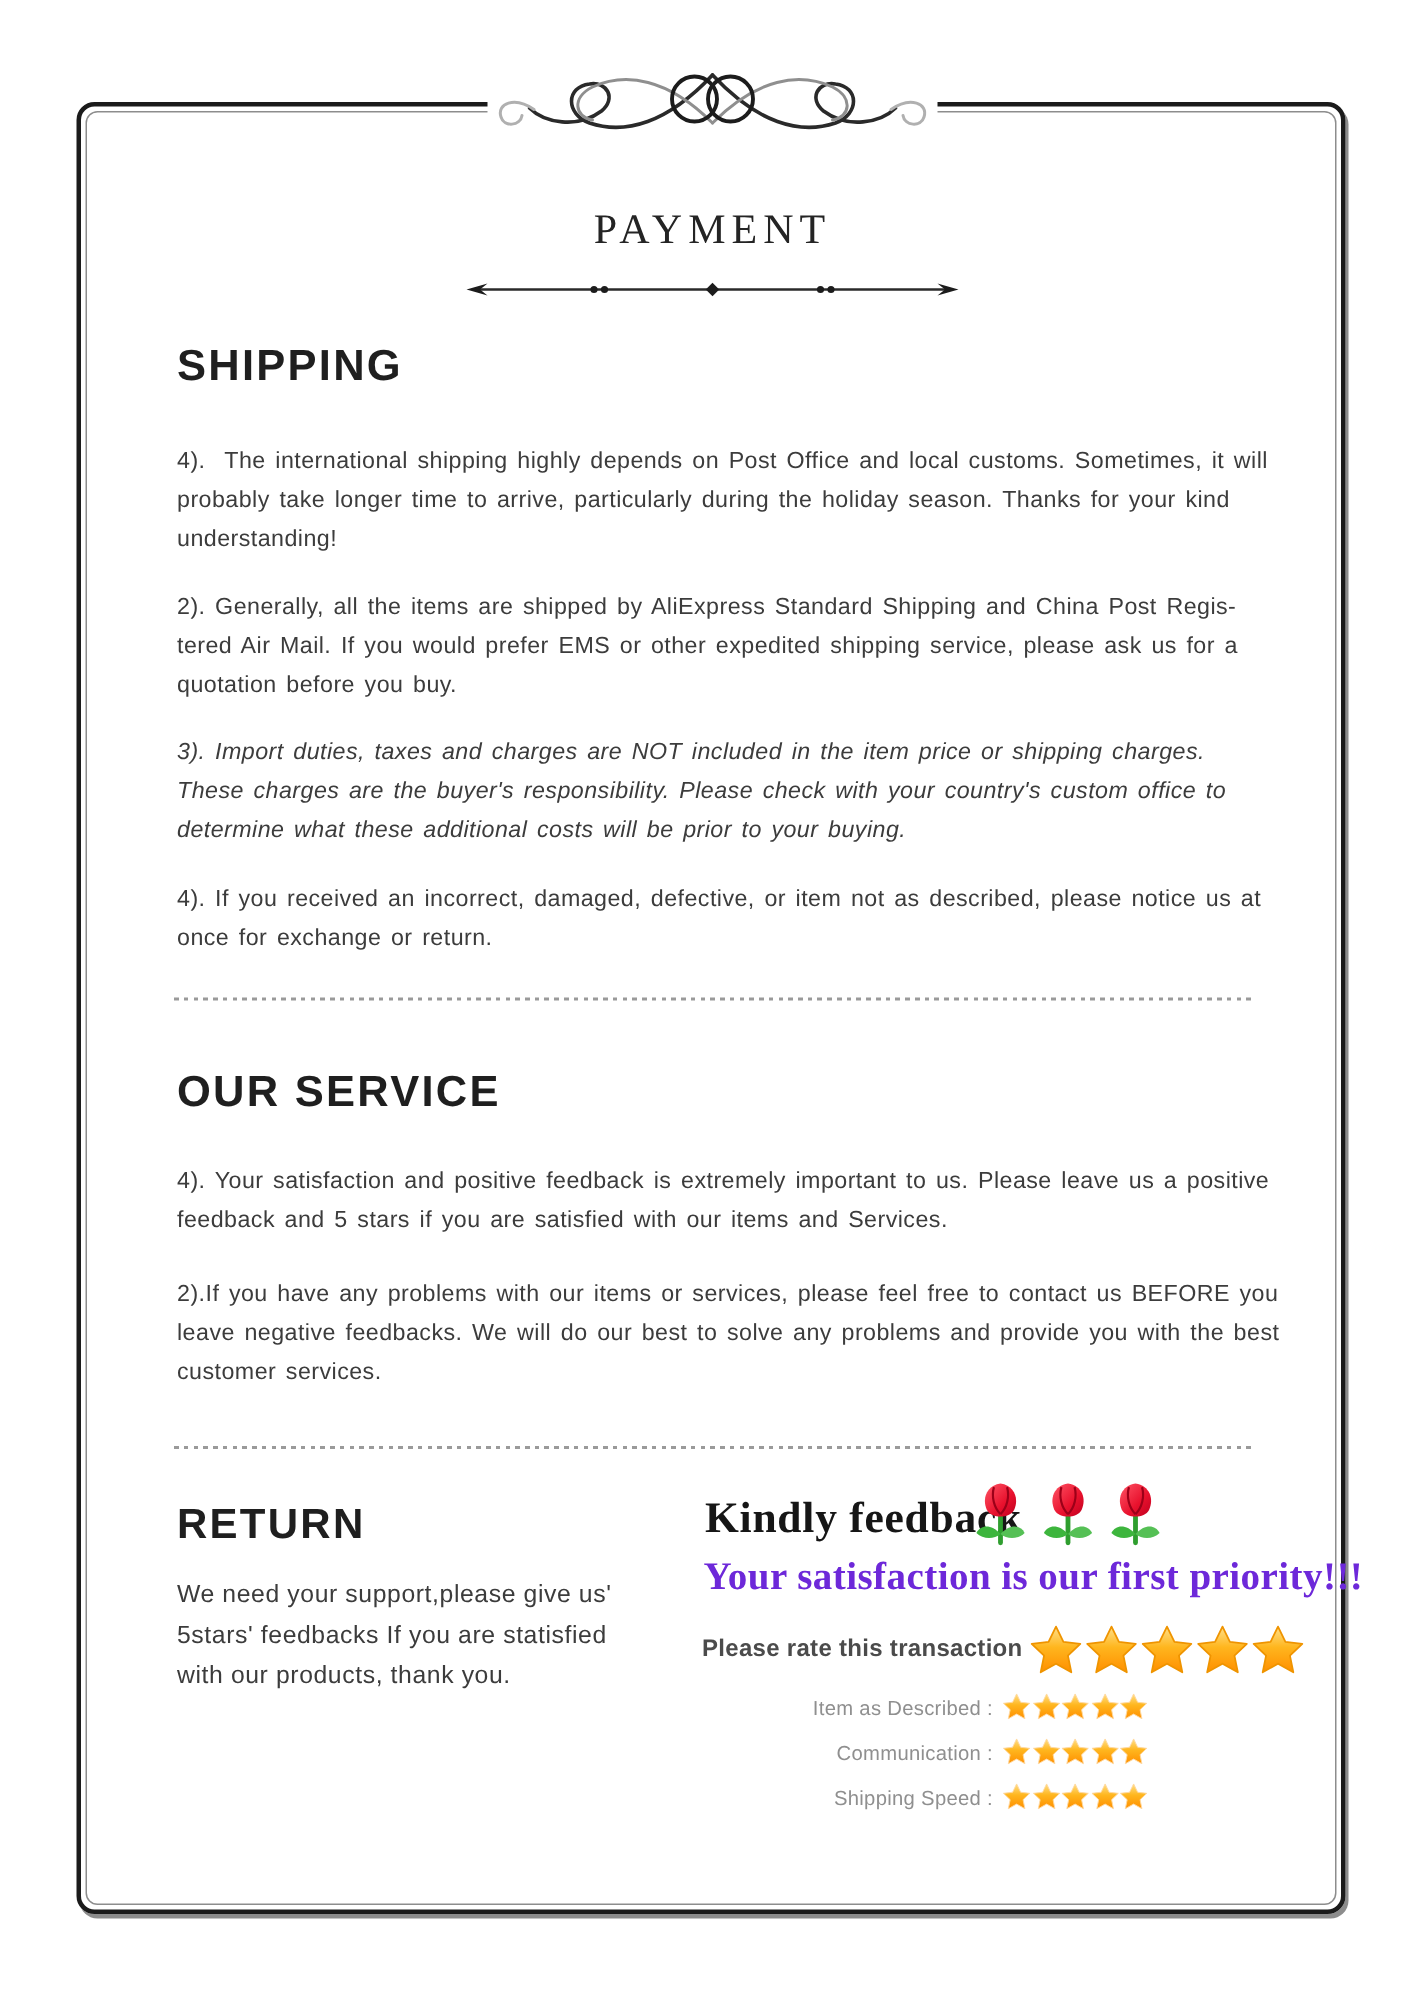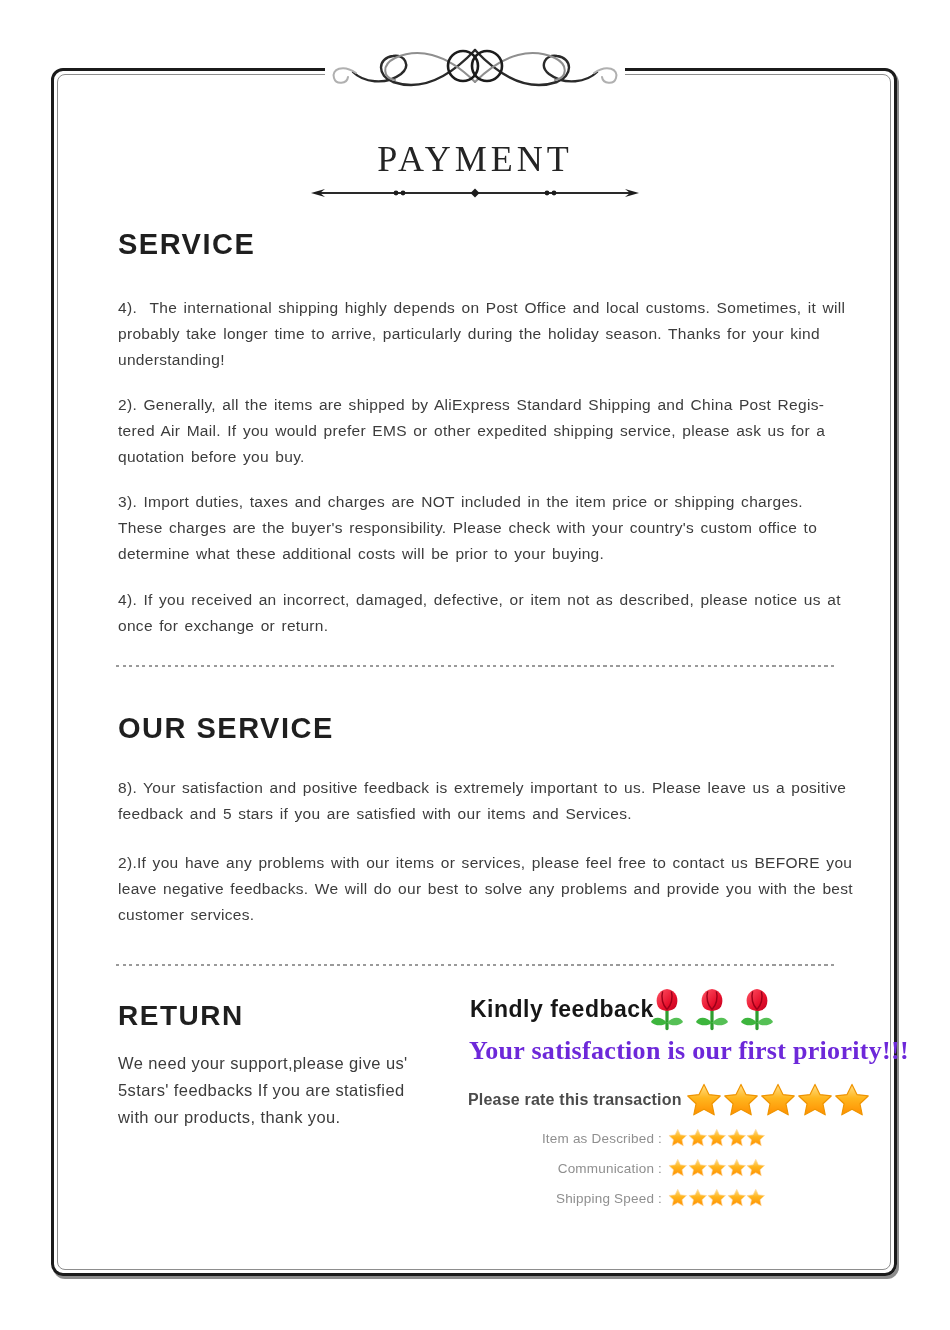--- a/index.html
+++ b/index.html
@@ -28,21 +28,21 @@
     position: absolute; left: 50%; top: 36px; transform: translateX(-50%);
     width: 300px; height: 64px; background: #ffffff; z-index: 5;
   }
   .ornament svg { width: 100%; height: 100%; display:block; }
 
   
   .page-title {
     position: absolute; top: 138px; left: 0; width: 950px;
     text-align: center;
     font-family: "Liberation Serif", serif;
-    font-size: 36px; font-weight: 500; letter-spacing: 4px; color: #242424;
+    font-size: 28px; font-weight: 500; letter-spacing: 4px; color: #242424;
   }
   .title-divider {
     position: absolute; top: 185px; left: 50%; transform: translateX(-50%);
     width: 330px; height: 16px;
   }
 
   
   .section-heading {
     position: absolute; left: 118px;
     font-size: 29px; font-weight: 700; letter-spacing: 1.5px; color: #1f1f1f;
@@ -53,21 +53,21 @@
 
   
   .para {
     position: absolute; left: 118px;
     font-size: 15.5px; line-height: 26px;
     letter-spacing: 0.3px; word-spacing: 1.8px;
     color: #3c3c3c; white-space: pre;
   }
   #ship-p1 { top: 295px; }
   #ship-p2 { top: 392px; }
-  #ship-p3 { top: 489px; }
+  #ship-p3 { top: 489px; font-style: italic; }
   #ship-p4 { top: 587px; }
   #svc-p1  { top: 775px; }
   #svc-p2  { top: 850px; }
 
   
   .dashed-divider {
     position: absolute; left: 116px; width: 720px; height: 2px;
     background: repeating-linear-gradient(90deg, #9a9a9a 0 3px, transparent 3px 6.5px);
   }
   #divider-1 { top: 665px; }
@@ -76,22 +76,22 @@
   
   .return-text {
     position: absolute; left: 118px; top: 1050px;
     font-size: 16.5px; line-height: 27px; letter-spacing: 0.4px;
     color: #3c3c3c; white-space: pre;
   }
 
   
   .kindly {
     position: absolute; left: 470px; top: 996px;
-    font-family: Liberation Sans, sans-serif;
-    font-size: 23px; font-weight: 700; color: #161616; letter-spacing: 0.5px;
+    font-family: Liberation Serif, serif;
+    font-size: 29px; font-weight: 700; color: #161616; letter-spacing: 0.5px;
   }
   .roses {
     position: absolute; left: 648px; top: 986px; display: flex; gap: 7px;
   }
   .roses svg { width: 38px; height: 50px; display: block; }
   .priority {
     position: absolute; left: 469px; top: 1036px;
     font-family: "Liberation Serif", serif;
     font-size: 26px; font-weight: 700; color: #6d28d9; letter-spacing: 0.3px;
   }
@@ -167,37 +167,37 @@
     <polygon points="1,8 15,4 10,8 15,12" fill="#1c1c1c"></polygon>
     <polygon points="329,8 315,4 320,8 315,12" fill="#1c1c1c"></polygon>
     <polygon points="165,3.5 169.5,8 165,12.5 160.5,8" fill="#1c1c1c"></polygon>
     <circle cx="86" cy="8" r="2.4" fill="#1c1c1c"></circle>
     <circle cx="93" cy="8" r="2.4" fill="#1c1c1c"></circle>
     <circle cx="237" cy="8" r="2.4" fill="#1c1c1c"></circle>
     <circle cx="244" cy="8" r="2.4" fill="#1c1c1c"></circle>
   </svg>
 </div>
 
-<h2 class="section-heading" id="shipping-heading">SERVICE</h2>
+<h2 class="section-heading" id="shipping-heading">SHIPPING</h2>
 <p class="para" id="ship-p1">4).  The international shipping highly depends on Post Office and local customs. Sometimes, it will
 probably take longer time to arrive, particularly during the holiday season. Thanks for your kind
 understanding!</p>
 <p class="para" id="ship-p2">2). Generally, all the items are shipped by AliExpress Standard Shipping and China Post Regis-
 tered Air Mail. If you would prefer EMS or other expedited shipping service, please ask us for a
 quotation before you buy.</p>
 <p class="para" id="ship-p3">3). Import duties, taxes and charges are NOT included in the item price or shipping charges.
 These charges are the buyer's responsibility. Please check with your country's custom office to
 determine what these additional costs will be prior to your buying.</p>
 <p class="para" id="ship-p4">4). If you received an incorrect, damaged, defective, or item not as described, please notice us at
 once for exchange or return.</p>
 
 <div class="dashed-divider" id="divider-1"></div>
 
 <h2 class="section-heading" id="service-heading">OUR SERVICE</h2>
-<p class="para" id="svc-p1">8). Your satisfaction and positive feedback is extremely important to us. Please leave us a positive
+<p class="para" id="svc-p1">4). Your satisfaction and positive feedback is extremely important to us. Please leave us a positive
 feedback and 5 stars if you are satisfied with our items and Services.</p>
 <p class="para" id="svc-p2">2).If you have any problems with our items or services, please feel free to contact us BEFORE you
 leave negative feedbacks. We will do our best to solve any problems and provide you with the best
 customer services.</p>
 
 <div class="dashed-divider" id="divider-2"></div>
 
 <h2 class="section-heading" id="return-heading">RETURN</h2>
 <p class="return-text">We need your support,please give us'
 5stars' feedbacks If you are statisfied

